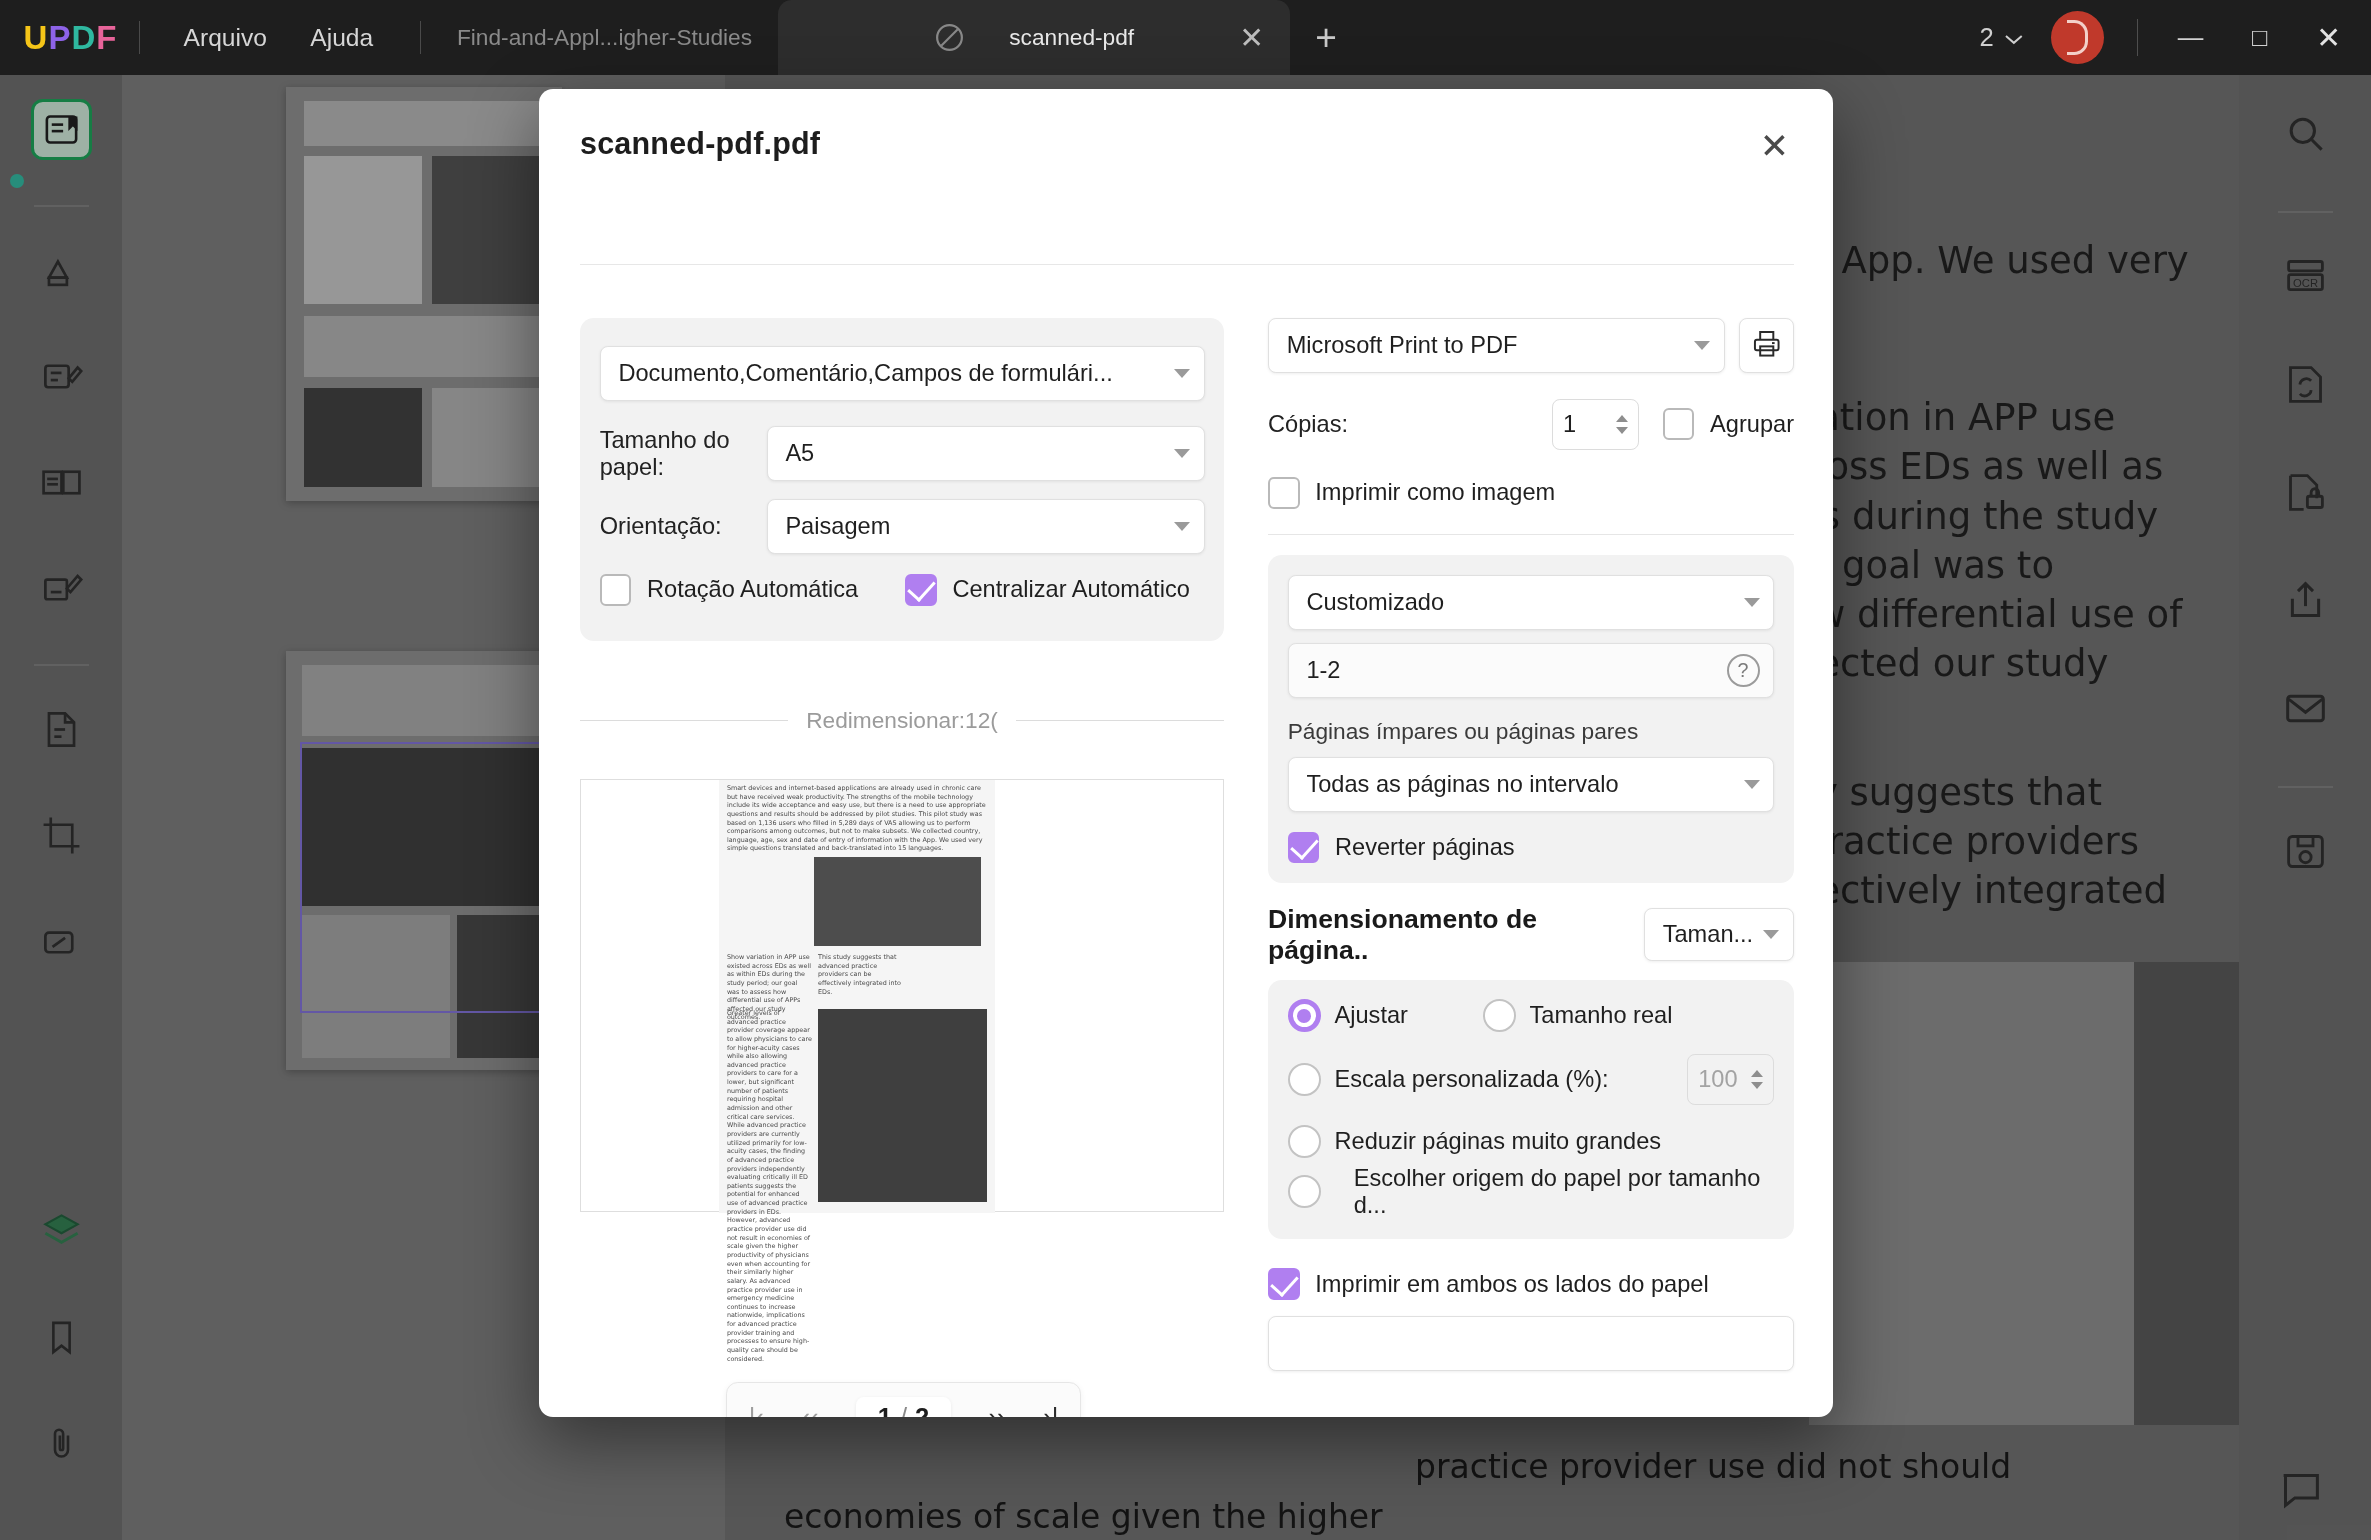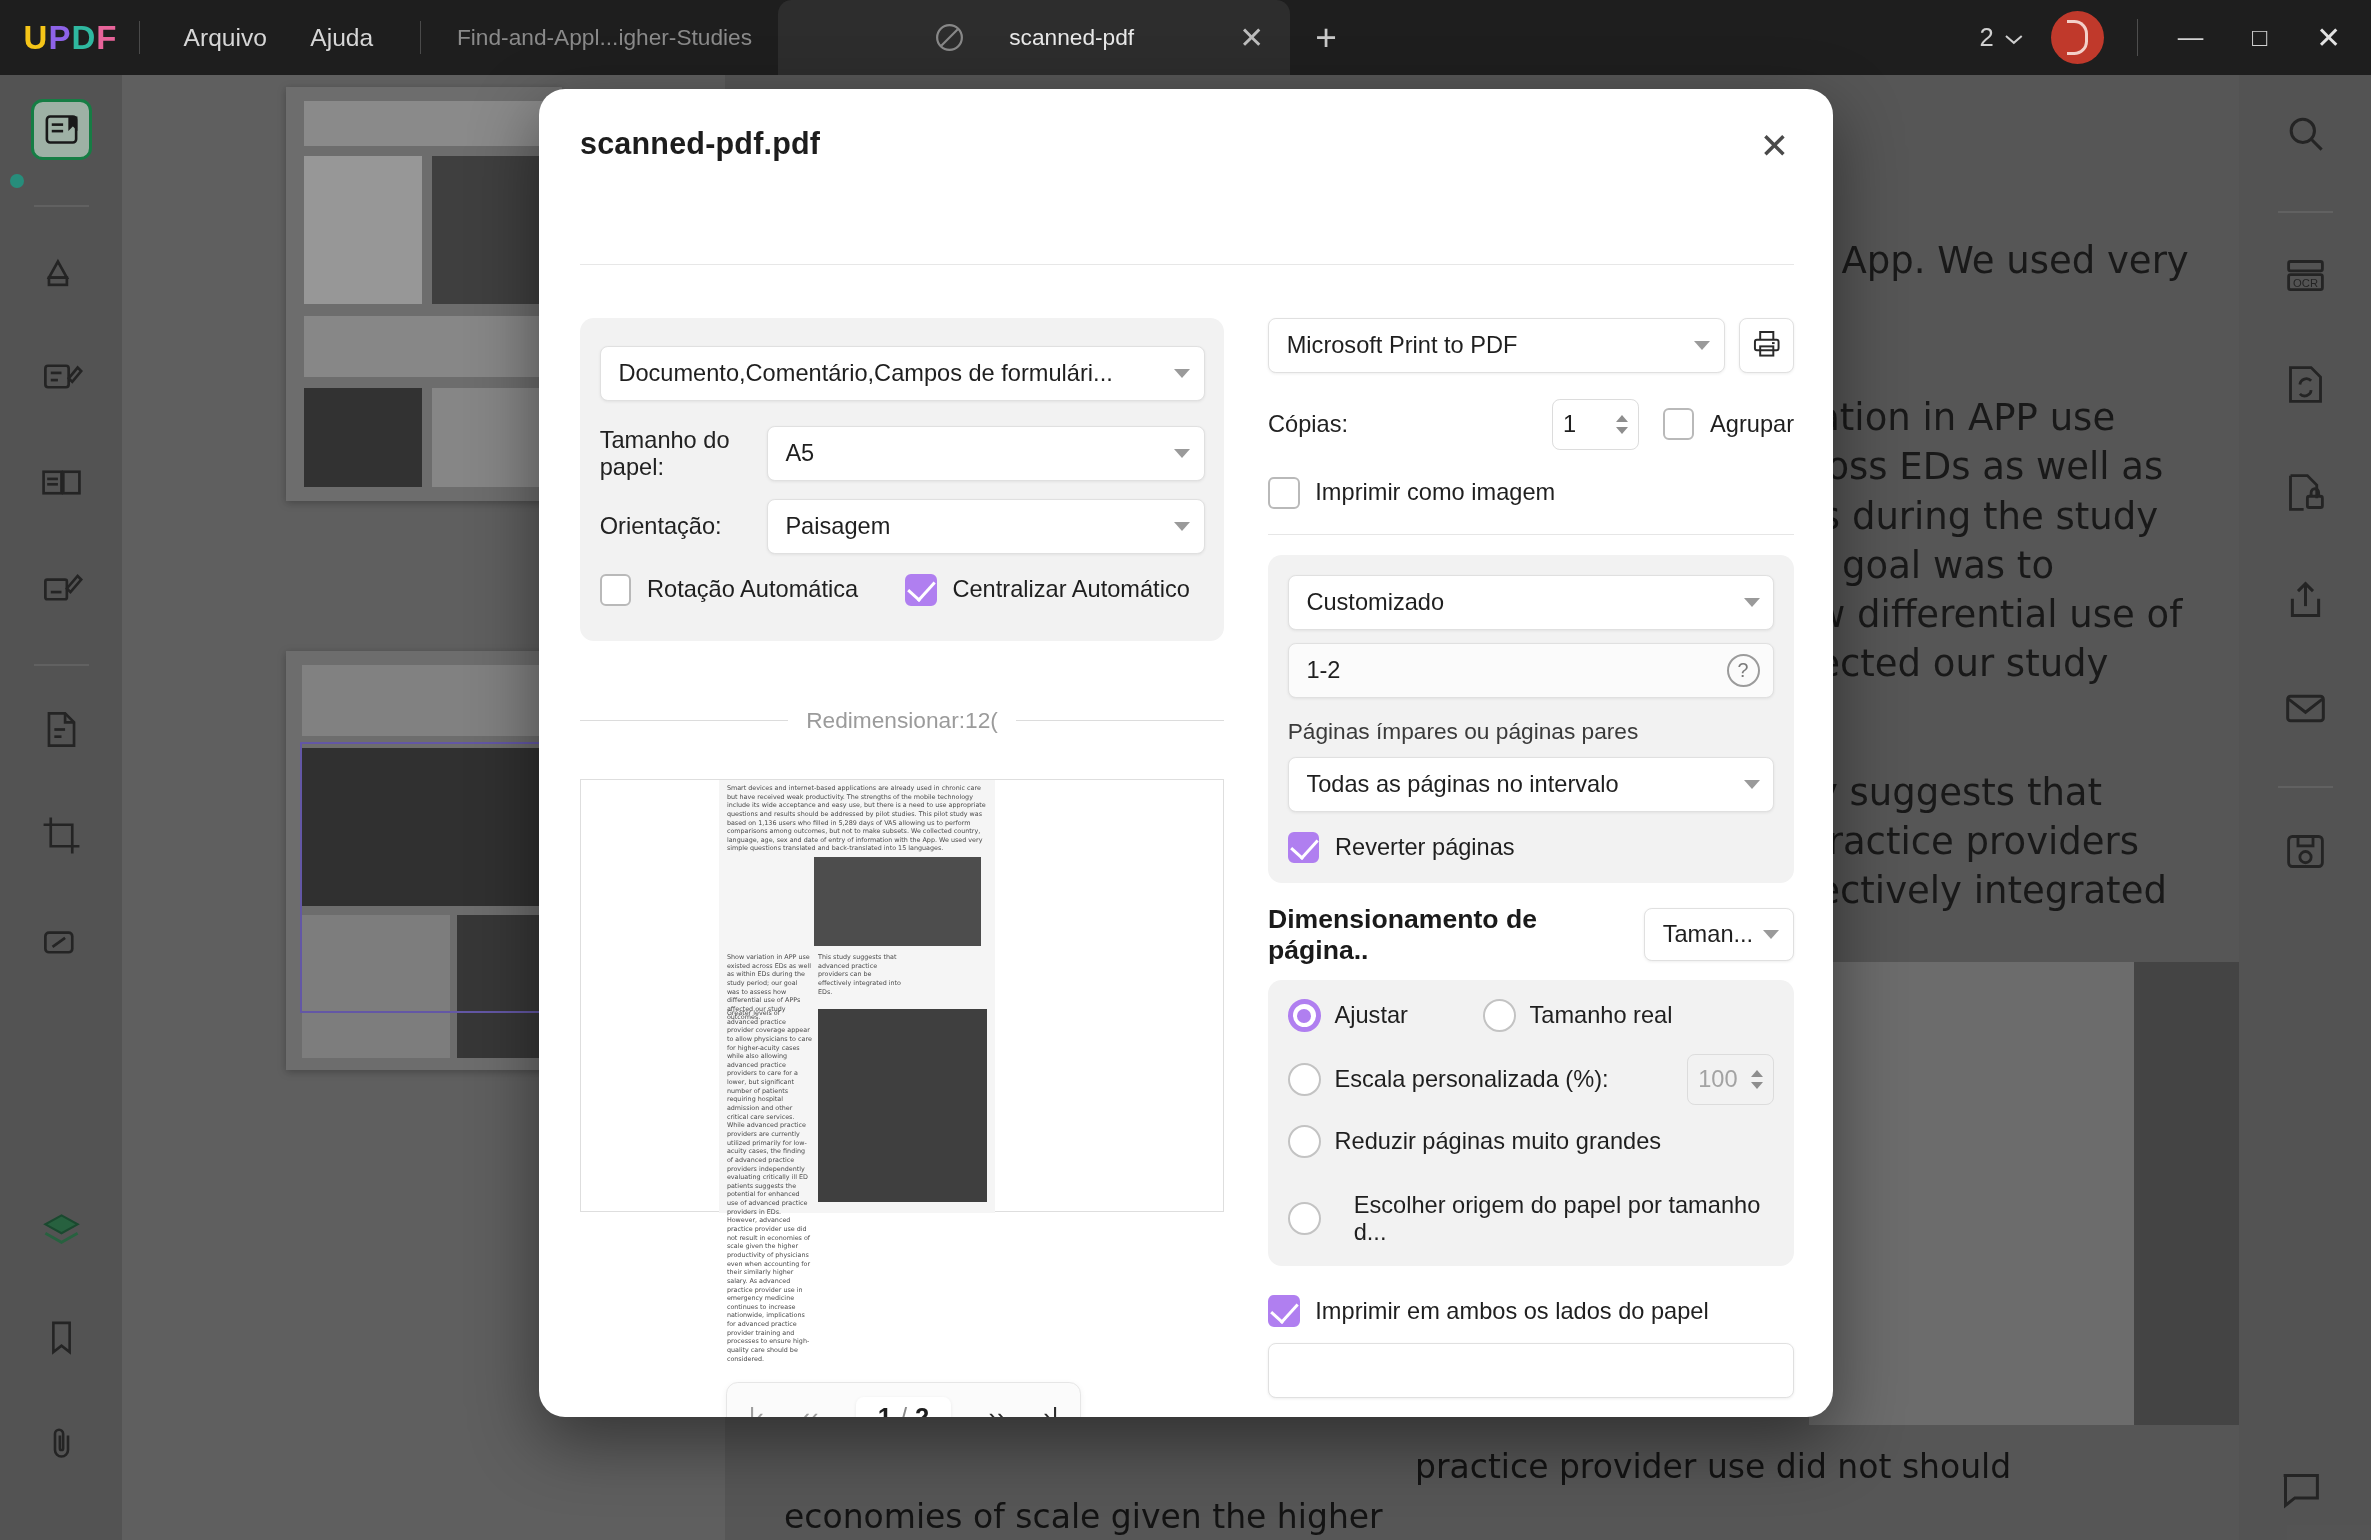--- a/index.html
+++ b/index.html
@@ -66,21 +66,21 @@
   .docphoto { position:absolute; background:#4a4a4a; }
 
   .rightrail { position:absolute; right:0; top:0; width:132px; height:1466px; background:#6a6a6a;}
   .rr-ico { width:61px;height:61px;margin:0 auto 47px auto; display:flex;align-items:center;justify-content:center;}
   .topbar-ico { position:absolute; color:#2f2f2f; }
 
   
   .scrim { position:absolute; inset:0; background:rgba(20,20,20,.26); }
   .modal {
     position:absolute; left:539px; top:89px; width:1294px; height:1328px;
-    background:#ffffff; border-radius:26px; box-shadow:0 23.6px 69px rgba(0,0,0,.45);
+    background:#ffffff; border-radius:14px; box-shadow:0 23.6px 69px rgba(0,0,0,.45);
     overflow:hidden;
   }
   .modal-title { position:absolute; left:41px; top:37px; font-size:30.5px; font-weight:bold; color:#1d1d1d; letter-spacing:0.2px;}
   .modal-close { position:absolute; right:33px; top:31.5px; width:51px;height:51px;
                  display:flex;align-items:center;justify-content:center; color:#4a4a4a; font-size:35px;}
   .modal-rule { position:absolute; left:41px; top:175px; width:1214px; height:1px; background:#e7e7e7;}
 
   .leftcol { position:absolute; left:41px; top:229px; width:644px; height:1176px; }
 
   .topcard { position:absolute; left:0; top:0; width:644px; height:323px; background:#f2f2f2; border-radius:13.8px;}
@@ -578,21 +578,21 @@
               <span class="ar-d"></span>
             </span>
           </div>
         </div>
 
         <div class="radrow" style="margin-top:20px;">
           <span class="rad"></span>
           <span>Reduzir páginas muito grandes</span>
         </div>
 
-        <div class="radrow" style="margin-top:34px;gap:33px;">
+        <div class="radrow" style="margin-top:7px;gap:33px;">
           <span class="rad"></span>
           <span>Escolher origem do papel por tamanho d...</span>
         </div>
       </div>
 
       <div class="cbrow" style="margin-top:29.6px;">
         <span class="cb on"></span>
         <span>Imprimir em ambos os lados do papel</span>
       </div>
 

